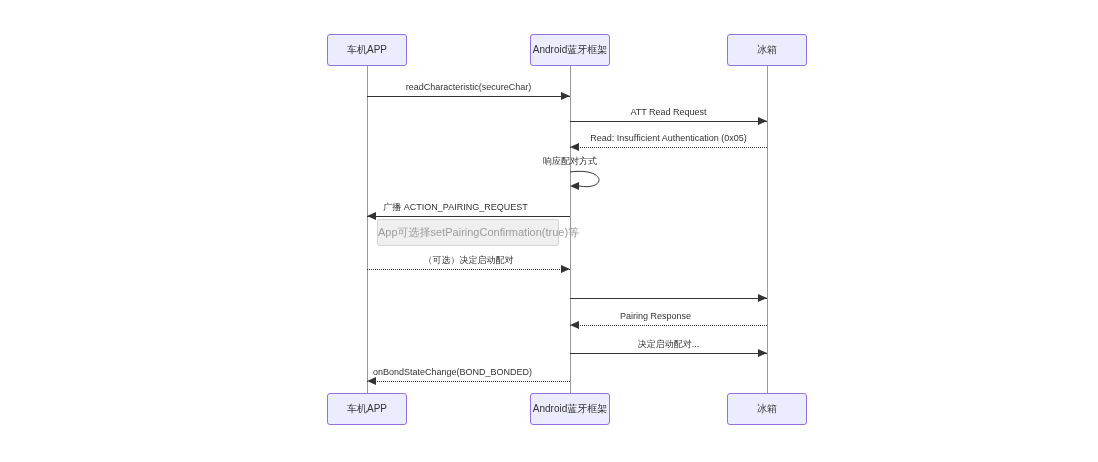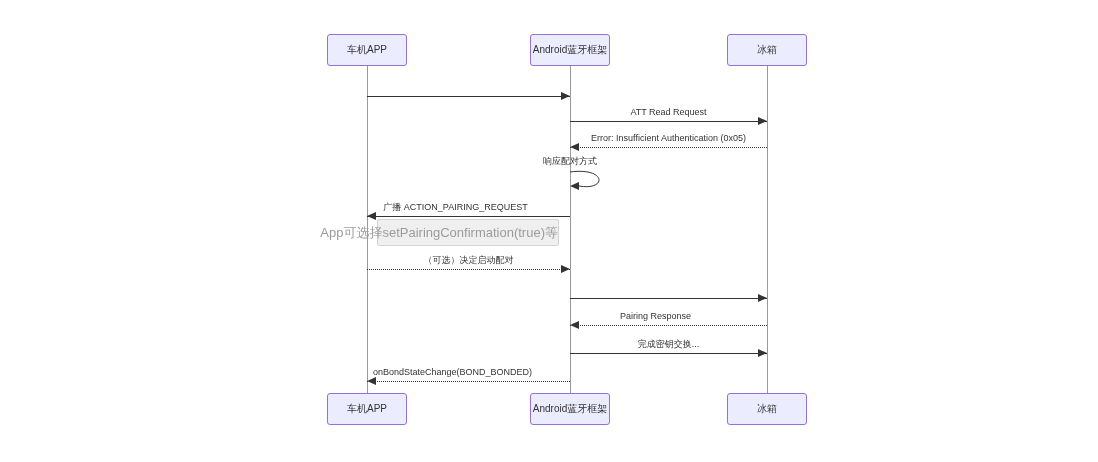--- a/index.html
+++ b/index.html
@@ -57,22 +57,22 @@
   }
   .arr-r { border-left: 9px solid var(--line, #333333); }
   .arr-l { border-right: 9px solid var(--line, #333333); }
   .note {
     position: absolute;
     background: var(--note-fill, #efefef);
     border: 1px solid var(--note-border, #d5d5d5);
     border-radius: 2px;
     display: flex;
     align-items: center;
-    justify-content: flex-end;
-    font-size: 13px;
+    justify-content: flex-start;
+    font-size: 11px;
     color: var(--note-text, #9c9c9c);
     white-space: nowrap;
     box-sizing: border-box;
   }
   .selfloop { position: absolute; }
   .selfloop path { stroke: var(--line, #333333); stroke-width: 1; fill: none; }
   .selfloop polygon { fill: var(--line, #333333); }
 </style>
 </head>
 <body>
@@ -86,28 +86,29 @@
   <div class="actor" style="left:310px;top:34px">
       <span>车机APP</span>
     </div>
   <div class="actor" style="left:513px;top:34px">
       <span>Android蓝牙框架</span>
     </div>
   <div class="actor" style="left:710px;top:34px">
       <span>冰箱</span>
     </div>
 
+  <div class="label" style="left:350px;top:81px;width:203px">readCharacteristic(secureChar)</div>
   <div class="line" style="left:350px;top:96px;width:203px"></div>
   <div class="arr arr-r" style="left:544px;top:92px"></div>
 
   <div class="label" style="left:553px;top:106px;width:197px">ATT Read Request</div>
   <div class="line" style="left:553px;top:121px;width:197px"></div>
   <div class="arr arr-r" style="left:741px;top:117px"></div>
 
-  <div class="label" style="left:553px;top:132px;width:197px">Error: Insufficient Authentication (0x05)</div>
+  <div class="label" style="left:553px;top:132px;width:197px">Read: Insufficient Authentication (0x05)</div>
   <div class="line dotted" style="left:553px;top:147px;width:197px"></div>
   <div class="arr arr-l" style="left:553px;top:143px"></div>
 
   <div class="label" style="left:503px;top:155px;width:100px">响应配对方式</div>
   <svg class="selfloop" style="left:540px;top:165px" width="70" height="30" viewBox="0 0 70 30">
     <path d="M 13 7 C 50 2 50 26 22 21"></path>
     <polygon points="13,21 22,17 22,25"></polygon>
   </svg>
 
   <div class="label" style="left:337px;top:201px;width:203px">广播 ACTION_PAIRING_REQUEST</div>
@@ -122,21 +123,21 @@
   <div class="line dotted" style="left:350px;top:269px;width:203px"></div>
   <div class="arr arr-r" style="left:544px;top:265px"></div>
 
   <div class="line" style="left:553px;top:298px;width:197px"></div>
   <div class="arr arr-r" style="left:741px;top:294px"></div>
 
   <div class="label" style="left:540px;top:310px;width:197px">Pairing Response</div>
   <div class="line dotted" style="left:553px;top:325px;width:197px"></div>
   <div class="arr arr-l" style="left:553px;top:321px"></div>
 
-  <div class="label" style="left:553px;top:338px;width:197px">完成密钥交换...</div>
+  <div class="label" style="left:553px;top:338px;width:197px">决定启动配对...</div>
   <div class="line" style="left:553px;top:353px;width:197px"></div>
   <div class="arr arr-r" style="left:741px;top:349px"></div>
 
   <div class="label" style="left:334px;top:366px;width:203px">onBondStateChange(BOND_BONDED)</div>
   <div class="line dotted" style="left:350px;top:381px;width:203px"></div>
   <div class="arr arr-l" style="left:350px;top:377px"></div>
 
   <div class="actor" style="left:310px;top:393px">
       <span>车机APP</span>
     </div>

